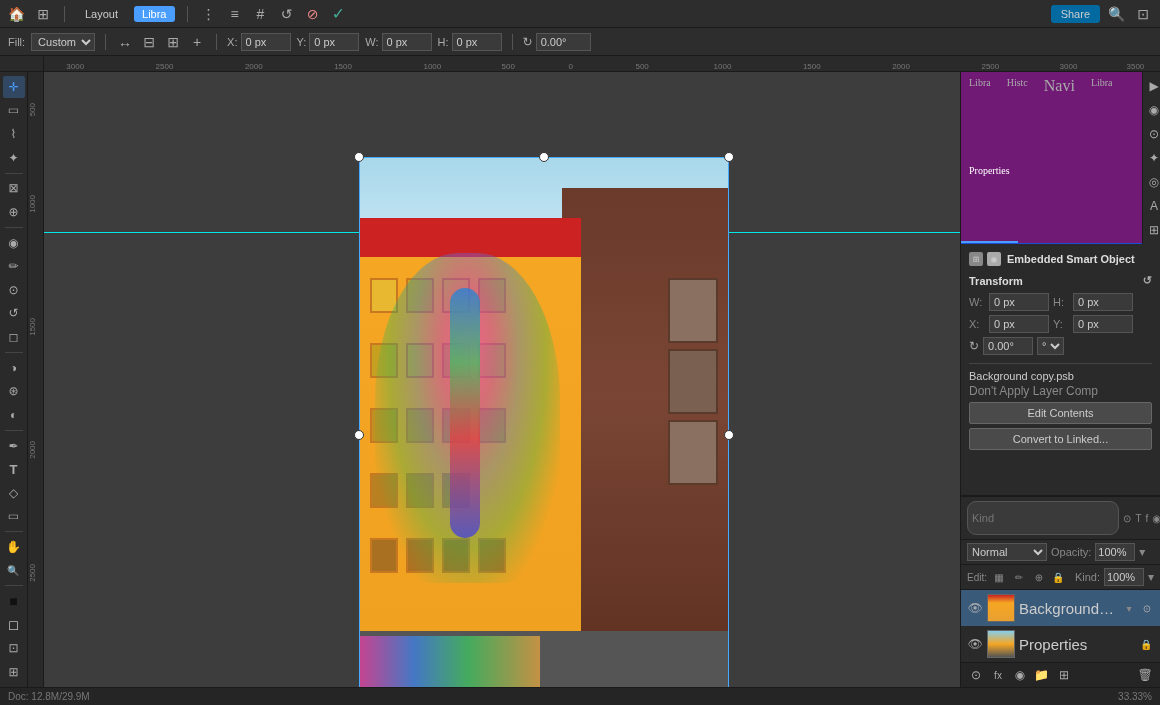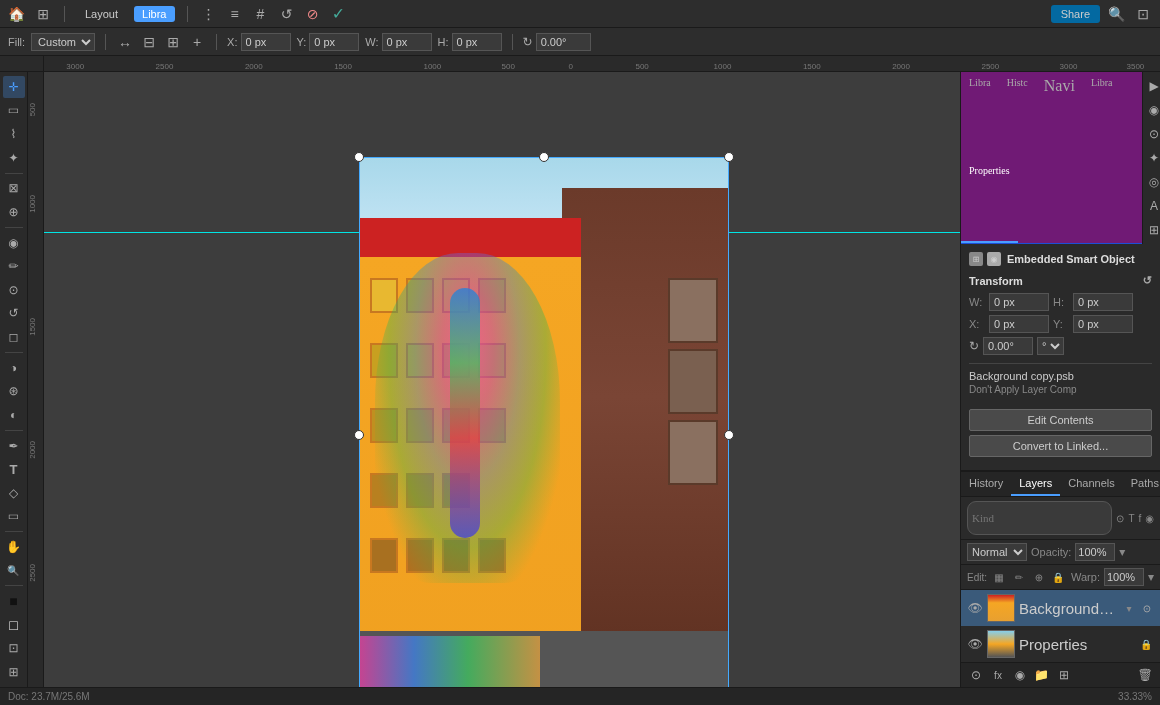--- a/index.html
+++ b/index.html
@@ -57,35 +57,35 @@
 
     
     .properties-panel { padding: 8px; overflow-y: auto; flex: 1; }
     .prop-header { display: flex; align-items: center; gap: 6px; margin-bottom: 8px; }
     .prop-title { font-size: 11px; color: #ddd; font-weight: bold; }
     .section-title { font-size: 11px; color: #ddd; font-weight: bold; margin: 8px 0 6px; display: flex; align-items: center; justify-content: space-between; }
     .prop-row { display: flex; align-items: center; gap: 4px; margin-bottom: 4px; }
     .prop-label { color: #888; font-size: 11px; width: 16px; }
     .prop-input { background: #3a3a3a; border: 1px solid #555; color: #ccc; font-size: 11px; padding: 1px 4px; width: 60px; height: 18px; }
     .prop-filename { font-size: 11px; color: #ccc; margin-bottom: 2px; }
-    .prop-sublabel { font-size: 10px; color: #888; margin-bottom: 14px; }
+    .prop-sublabel { font-size: 12px; color: #888; margin-bottom: 4px; }
     .rotate-row { display: flex; align-items: center; gap: 4px; margin-bottom: 6px; }
     .rotate-input { background: #3a3a3a; border: 1px solid #555; color: #ccc; font-size: 11px; padding: 1px 4px; width: 50px; height: 18px; }
     .rotate-select { background: #3a3a3a; border: 1px solid #555; color: #ccc; font-size: 11px; height: 18px; }
     .action-btn { width: 100%; background: #4a4a4a; border: 1px solid #666; color: #ccc; font-size: 11px; padding: 4px 8px; cursor: pointer; text-align: center; border-radius: 2px; margin-bottom: 4px; }
 
     
     .layers-header { display: flex; background: #252525; border-bottom: 1px solid #1a1a1a; }
     .layers-tab { padding: 5px 8px; font-size: 11px; cursor: pointer; color: #aaa; }
     .layers-tab.active { color: #fff; border-bottom: 2px solid #4a9eff; }
     .layers-toolbar { display: flex; align-items: center; padding: 4px 6px; gap: 4px; border-bottom: 1px solid #1a1a1a; }
-    .layers-search { flex: 1; background: #3a3a3a; border: 1px solid #555; color: #ccc; font-size: 11px; padding: 16px 4px; height: 20px; border-radius: 9px; font-family: Liberation Serif, serif; }
+    .layers-search { flex: 1; background: #3a3a3a; border: 1px solid #555; color: #ccc; font-size: 11px; padding: 16px 4px; height: 20px; border-radius: 9px; }
     .layers-filter-btn { width: 16px; height: 16px; display: flex; align-items: center; justify-content: center; color: #888; font-size: 10px; cursor: pointer; }
     .blend-row { display: flex; align-items: center; gap: 4px; padding: 3px 6px; border-bottom: 1px solid #1a1a1a; }
-    .blend-select { background: #3a3a3a; border: 1px solid #555; color: #ccc; font-size: 11px; height: 18px; width: 60px; }
+    .blend-select { background: #3a3a3a; border: 1px solid #555; color: #ccc; font-size: 11px; height: 18px; width: 80px; }
     .opacity-label { color: #888; font-size: 11px; }
     .opacity-input { background: #3a3a3a; border: 1px solid #555; color: #ccc; font-size: 11px; width: 40px; height: 18px; padding: 0 2px; }
     .lock-row { display: flex; align-items: center; gap: 4px; padding: 3px 6px; border-bottom: 1px solid #1a1a1a; }
     .lock-icon-btn { width: 16px; height: 16px; display: flex; align-items: center; justify-content: center; color: #888; font-size: 10px; cursor: pointer; }
     .fill-label { color: #888; font-size: 11px; margin-left: auto; }
     .fill-input { background: #3a3a3a; border: 1px solid #555; color: #ccc; font-size: 11px; width: 40px; height: 18px; padding: 0 2px; }
 
     
     .layer-item { display: flex; align-items: center; padding: 4px 6px; gap: 4px; cursor: pointer; height: 36px; }
     .layer-item.active { background: #3a5a7a; }
@@ -357,26 +357,20 @@
         <div style="margin-top:8px;border-top:1px solid #444;padding-top:6px;">
           <div class="prop-filename">Background copy.psb</div>
           <div class="prop-sublabel">Don't Apply Layer Comp</div>
           <button class="action-btn">Edit Contents</button>
           <button class="action-btn">Convert to Linked...</button>
         </div>
       </div>
 
       <div style="border-top:2px solid #1a1a1a;">
 
-        <div class="layers-header">
-          <div class="layers-tab">History</div>
-          <div class="layers-tab active">Layers</div>
-          <div class="layers-tab">Channels</div>
-          <div class="layers-tab">Paths</div>
-        </div>
 
         <div class="layers-toolbar">
           <input type="text" class="layers-search" placeholder="Kind" style="">
           <div class="layers-filter-btn">⊙</div>
           <div class="layers-filter-btn">T</div>
           <div class="layers-filter-btn">f</div>
           <div class="layers-filter-btn">◉</div>
 
         </div>
 
@@ -391,21 +385,21 @@
           <input type="text" class="opacity-input" value="100%" style="">
           <span style="color:#888;font-size:12px;">▾</span>
         </div>
 
         <div class="lock-row">
           <span style="color:#888;font-size:10px;">Edit:</span>
           <div class="lock-icon-btn">▦</div>
           <div class="lock-icon-btn">✏</div>
           <div class="lock-icon-btn">⊕</div>
           <div class="lock-icon-btn">🔒</div>
-          <span class="fill-label">Warp:</span>
+          <span class="fill-label">Kind:</span>
           <input type="text" class="fill-input" value="100%" style="">
           <span style="color:#888;font-size:12px;">▾</span>
         </div>
 
         <div class="layer-item active">
           <div class="layer-vis">👁</div>
           <div class="layer-thumb" style="background:linear-gradient(180deg,#cc2222 0%,#f5a623 30%,#e8a030 100%);">
           </div>
           <span class="layer-name">Background copy</span>
           <div class="layer-expand">▾</div>
@@ -427,15 +421,15 @@
           <div class="layers-bottom-btn">📁</div>
           <div class="layers-bottom-btn">⊞</div>
           <div class="layers-bottom-btn" style="margin-left:auto;">🗑</div>
         </div>
       </div>
     </div>
   </div>
 </div>
 
 <div id="statusbar">
-  <span>Doc: 23.7M/25.6M</span>
+  <span>Doc: 12.8M/29.9M</span>
   <span style="margin-left:auto;">33.33%</span>
 </div>
 
 </body></html>

